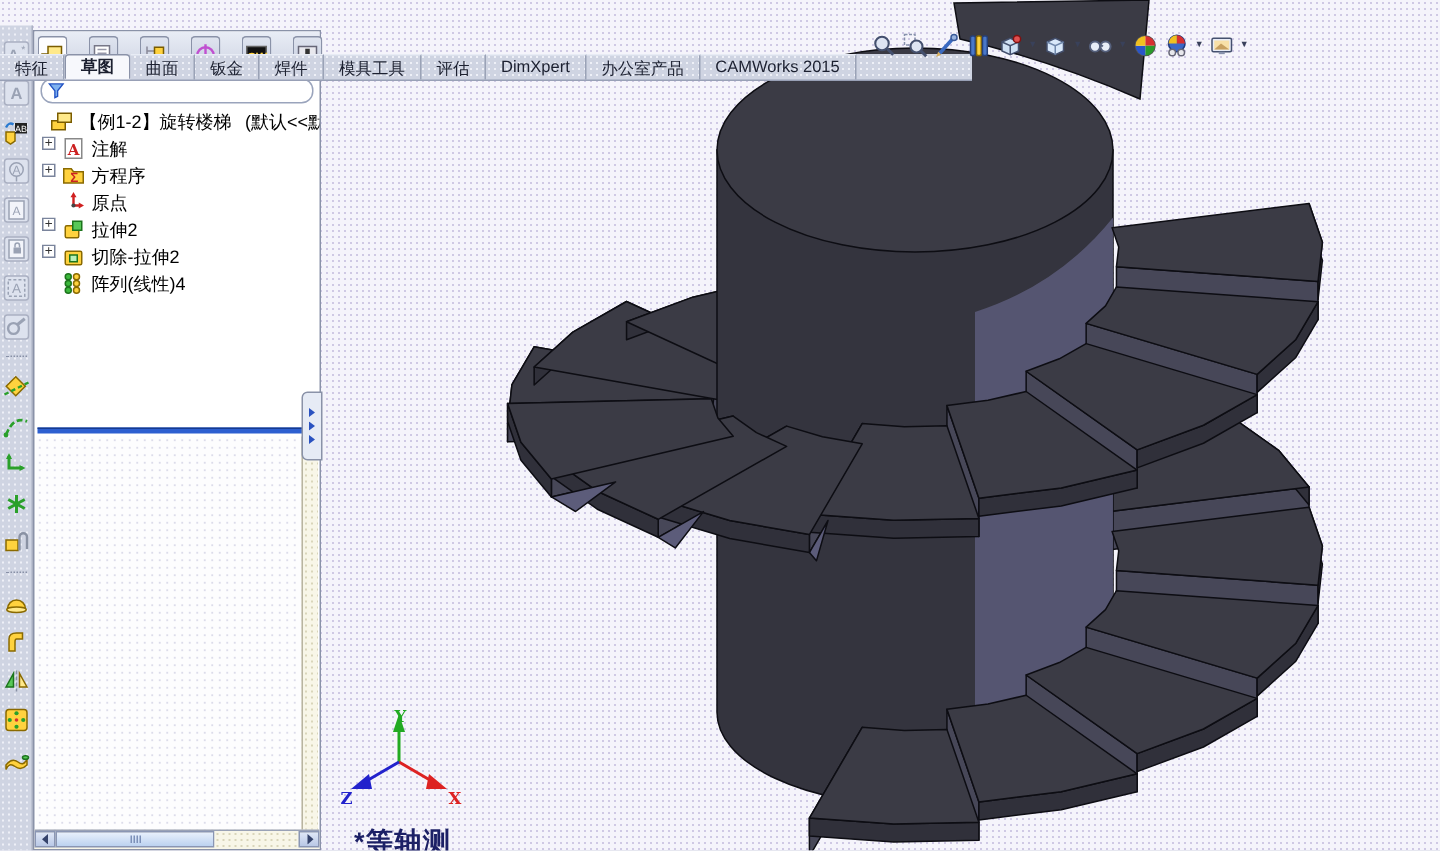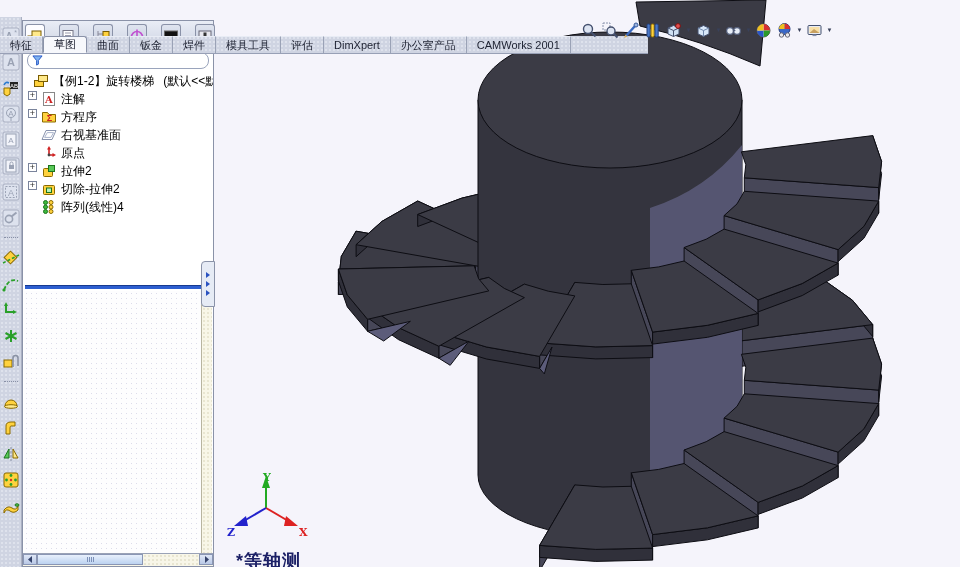--- a/index.html
+++ b/index.html
@@ -32,21 +32,21 @@
     background-size:4px 4px;
     border-bottom:1px solid #98a0b6;z-index:30;margin-top:36px;
   }
   .cmd-tab{
     padding:0 10px;font-size:11px;color:#1c2030;display:flex;align-items:center;
     border-right:1px solid #9aa2b6;border-top:1px solid #e8ecf5;cursor:default;
     white-space:nowrap;
   }
   .cmd-tab.active{
     background:#f7f8fc;border:1px solid #8a92a8;border-bottom:1px solid #f7f8fc;
-    border-radius:3px 3px 0 0;font-weight:normal;
+    border-radius:3px 3px 0 0;font-weight:bold;
   }
   
   #headsup{position:absolute;left:580px;top:19px;height:22px;display:flex;align-items:center;gap:2px;z-index:40;}
   .hico{width:19px;height:19px;display:flex;align-items:center;justify-content:center;border-radius:2px;}
   .ddarrow{width:7px;height:19px;display:flex;align-items:center;justify-content:center;font-size:6px;color:#3a4check;color:#39415a;}
   
   #lefttoolbar{
     position:absolute;left:0;top:17px;width:22px;height:550px;z-index:25;
     background-color:#cfd4e2;
     background-image:radial-gradient(circle,#eef0f7 24%,transparent 26%);
@@ -205,21 +205,21 @@
 <div id="menubar">
     <div class="cmd-tab">特征</div>
     <div class="cmd-tab active">草图</div>
     <div class="cmd-tab">曲面</div>
     <div class="cmd-tab">钣金</div>
     <div class="cmd-tab">焊件</div>
     <div class="cmd-tab">模具工具</div>
     <div class="cmd-tab">评估</div>
     <div class="cmd-tab">DimXpert</div>
     <div class="cmd-tab">办公室产品</div>
-    <div class="cmd-tab">CAMWorks 2001</div>
+    <div class="cmd-tab">CAMWorks 2015</div>
   </div>
 
 <div id="headsup">
     <div class="hico">
       <svg width="17" height="17" viewBox="0 0 17 17">
         <circle cx="7" cy="7" r="4.5" fill="#dde4f2" stroke="#44506e" stroke-width="1.4"></circle>
         <line x1="10.5" y1="10.5" x2="14.5" y2="14.5" stroke="#44506e" stroke-width="2"></line>
       </svg>
     </div>
     <div class="hico">
@@ -472,28 +472,20 @@
         <span class="plus">+</span>
         <span class="ticon"><svg width="16" height="16" viewBox="0 0 16 16">
             <path d="M1.5 3.5 h5 l1.5 2 h6.5 v7.5 h-13 z" fill="#ffd23e" stroke="#8a6a00"></path>
             <text x="8.5" y="12" font-size="9" font-weight="bold" fill="#c22" text-anchor="middle">Σ</text>
           </svg></span>
         <span class="tlabel">方程序</span>
       </div>
       <div class="trow">
         <span class="plusgap"></span>
         <span class="ticon"><svg width="16" height="16" viewBox="0 0 16 16">
-            <polygon points="1,12.5 5,3.5 15,3.5 11,12.5" fill="none" stroke="#8893ad"></polygon>
-            <polygon points="3.6,10.4 6.3,5.6 12.6,5.6 9.9,10.4" fill="none" stroke="#aab4cc"></polygon>
-          </svg></span>
-        <span class="tlabel">右视基准面</span>
-      </div>
-      <div class="trow">
-        <span class="plusgap"></span>
-        <span class="ticon"><svg width="16" height="16" viewBox="0 0 16 16">
             <path d="M8 3 v7 M8 10 h5" stroke="#d02020" stroke-width="1.6" fill="none"></path>
             <polygon points="8,1 6,4.5 10,4.5" fill="#d02020"></polygon>
             <polygon points="15,10 11.5,8 11.5,12" fill="#d02020"></polygon>
             <circle cx="8" cy="10" r="1.4" fill="#444"></circle>
           </svg></span>
         <span class="tlabel">原点</span>
       </div>
       <div class="trow">
         <span class="plus">+</span>
         <span class="ticon"><svg width="16" height="16" viewBox="0 0 16 16">

